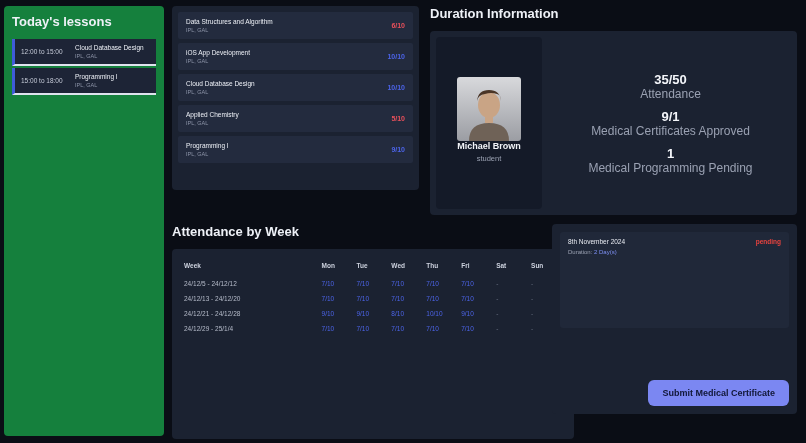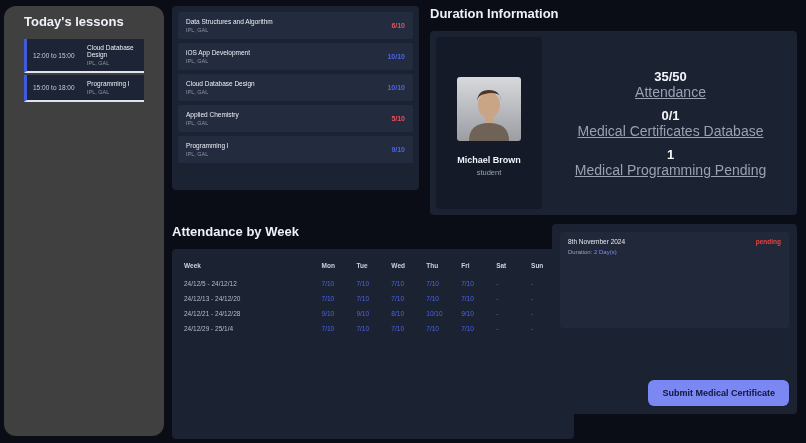--- a/index.html
+++ b/index.html
@@ -9,21 +9,21 @@
     background:#0a0d15;
     font-family:"Liberation Sans", sans-serif;
     position:relative; overflow:hidden;
     color:#eef1f7;
   }
   h1,h2 { font-size:13px; font-weight:bold; color:#eef1f7; margin:0 0 10px 0; }
 
   
   .sidebar {
     position:absolute; left:4px; top:6px; width:160px; height:430px;
-    background:#404040; border-radius:12px; padding:8px 20px;
+    background:#15803d; border-radius:4px; padding:8px 8px;
   }
   .lesson-card {
     display:flex; align-items:center; gap:8px;
     background:#1d2436;
     border-left:3px solid #3f5bd9;
     border-bottom:2px solid #dfe3ee;
     padding:5px 6px; margin-bottom:2px; cursor:pointer;
   }
   .lesson-time { font-size:6.5px; color:#c6cbd8; width:46px; flex-shrink:0; }
   .lesson-name { font-size:6.5px; color:#eef1f7; }
@@ -46,29 +46,29 @@
 
   
   .sec-student { position:absolute; left:430px; top:6px; width:367px; }
   .panel-student { height:184px; display:flex; gap:8px; padding:6px; }
   .photo-card {
     width:106px; background:#141a28; border-radius:4px;
     display:flex; flex-direction:column; align-items:center; padding-top:40px;
   }
   .photo { width:64px; height:64px; border-radius:3px; overflow:hidden; }
   .photo svg { display:block; }
-  .student-name { font-size:9px; font-weight:bold; color:#f2f4f8; margin-top:14px; }
+  .student-name { font-size:9px; font-weight:bold; color:#f2f4f8; }
   .student-role { font-size:7.5px; color:#9aa1b2; margin-top:3px; }
   .stats {
     flex:1; display:flex; flex-direction:column; justify-content:center;
     align-items:center; gap:8px;
   }
   .stat { text-align:center; }
   .stat-value { font-size:13px; font-weight:bold; color:#f4f6fa; }
-  .stat-label { font-size:14px; color:#9aa1b2; margin-top:0;text-decoration:underline; }
+  .stat-label { font-size:12px; color:#9aa1b2; margin-top:0; }
 
   
   .sec-week { position:absolute; left:172px; top:224px; width:402px; }
   .panel-week { height:190px; padding:10px; }
   table { width:100%; border-collapse:collapse; font-size:6.5px; table-layout:fixed; }
   th { text-align:left; color:#cdd2de; font-weight:bold; padding:3px 2px 7px 2px; }
   td { padding:4px 2px; }
   col.c-week { width:36%; }
   .week-cell { color:#b5bbc9; }
   .val { color:#4c64e9; }
@@ -184,22 +184,22 @@
       <div class="student-name">Michael Brown</div>
       <div class="student-role">student</div>
     </div>
 
     <div class="stats">
       <div class="stat">
         <div class="stat-value">35/50</div>
         <div class="stat-label">Attendance</div>
       </div>
       <div class="stat">
-        <div class="stat-value">0/1</div>
-        <div class="stat-label">Medical Certificates Database</div>
+        <div class="stat-value">9/1</div>
+        <div class="stat-label">Medical Certificates Approved</div>
       </div>
       <div class="stat">
         <div class="stat-value">1</div>
         <div class="stat-label">Medical Programming Pending</div>
       </div>
     </div>
 
   </div>
 </section>
 

